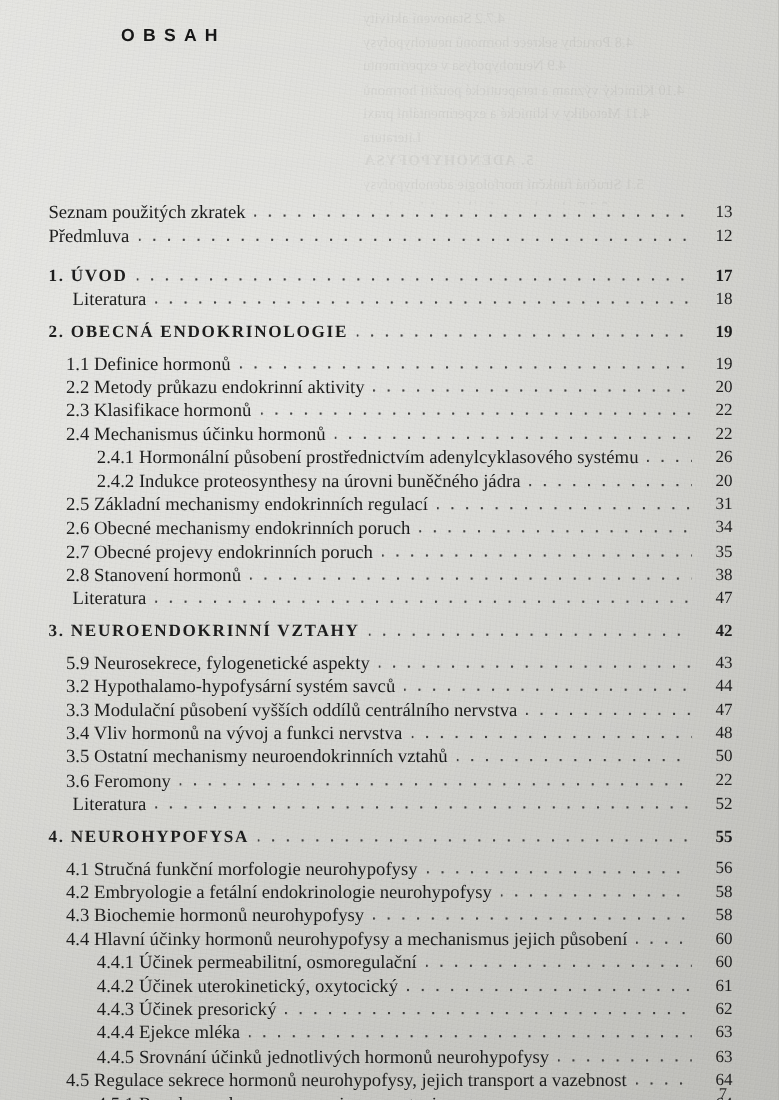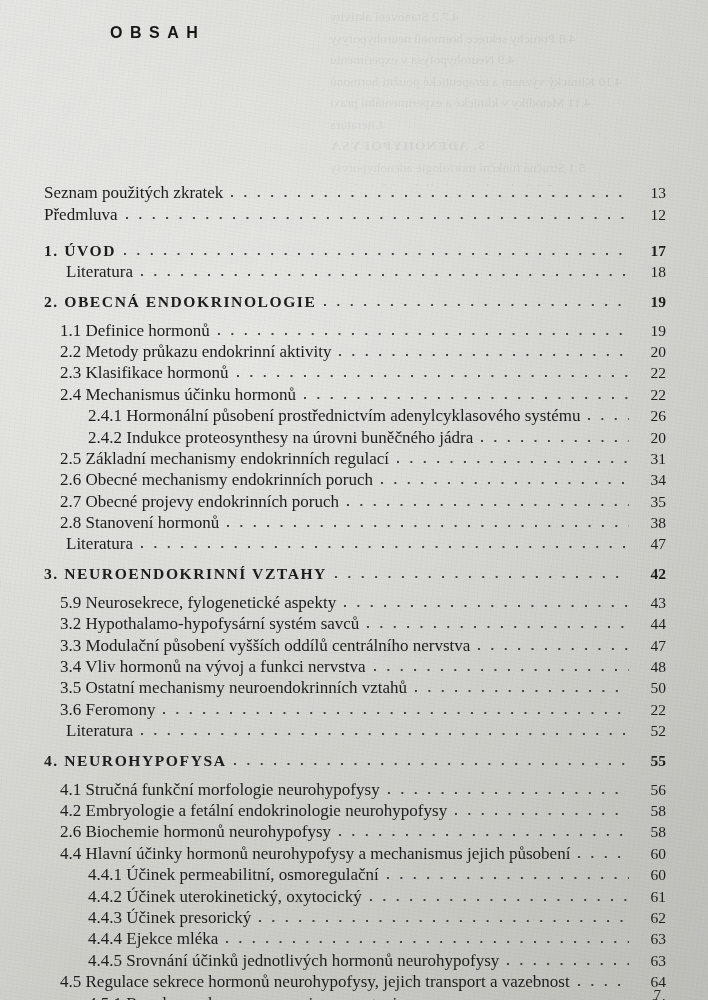--- a/index.html
+++ b/index.html
@@ -301,21 +301,21 @@
         <span class="label">4.1 Stručná funkční morfologie neurohypofysy</span>
         <span class="leader"></span>
         <span class="pageno">56</span>
       </div>
       <div class="entry lvl-1">
         <span class="label">4.2 Embryologie a fetální endokrinologie neurohypofysy</span>
         <span class="leader"></span>
         <span class="pageno">58</span>
       </div>
       <div class="entry lvl-1">
-        <span class="label">2.6 Biochemie hormonů neurohypofysy</span>
+        <span class="label">4.3 Biochemie hormonů neurohypofysy</span>
         <span class="leader"></span>
         <span class="pageno">58</span>
       </div>
       <div class="entry lvl-1">
         <span class="label">4.4 Hlavní účinky hormonů neurohypofysy a mechanismus jejich působení</span>
         <span class="leader"></span>
         <span class="pageno">60</span>
       </div>
       <div class="entry lvl-2">
         <span class="label">4.4.1 Účinek permeabilitní, osmoregulační</span>

